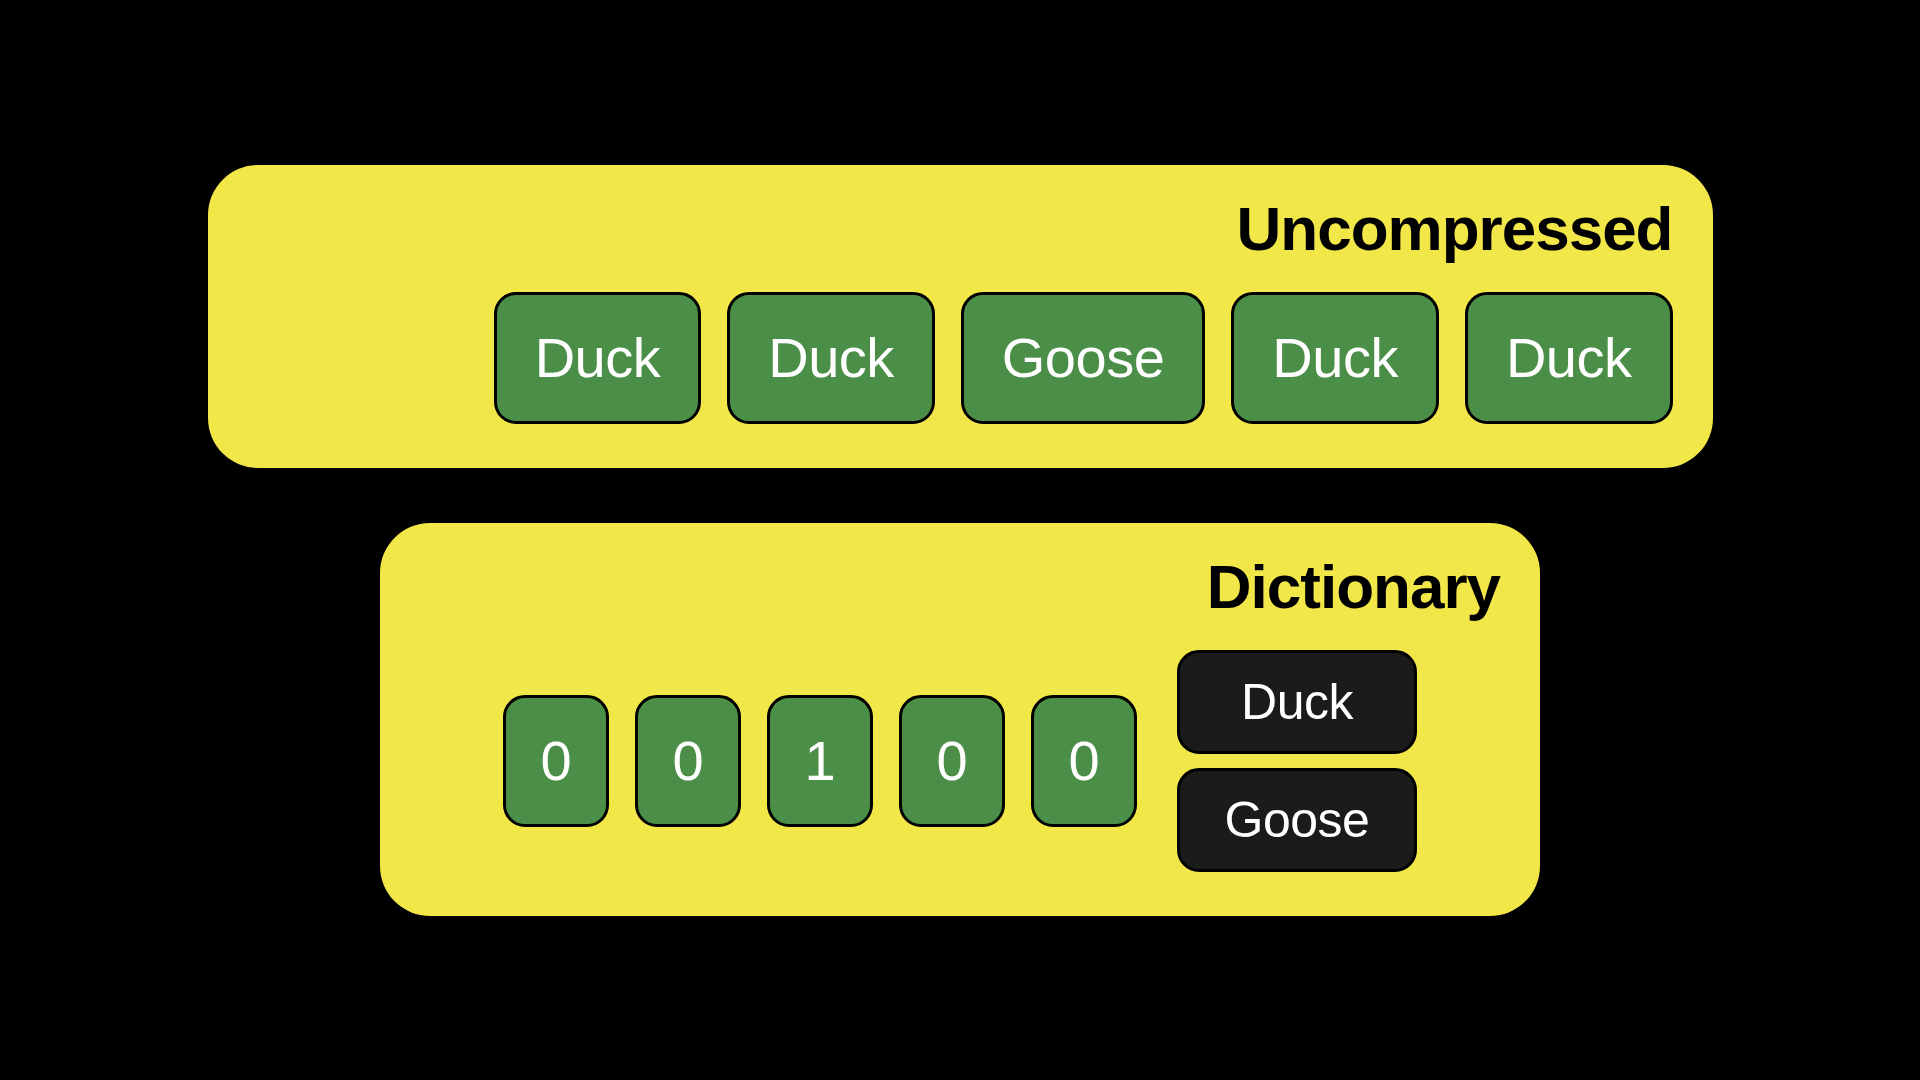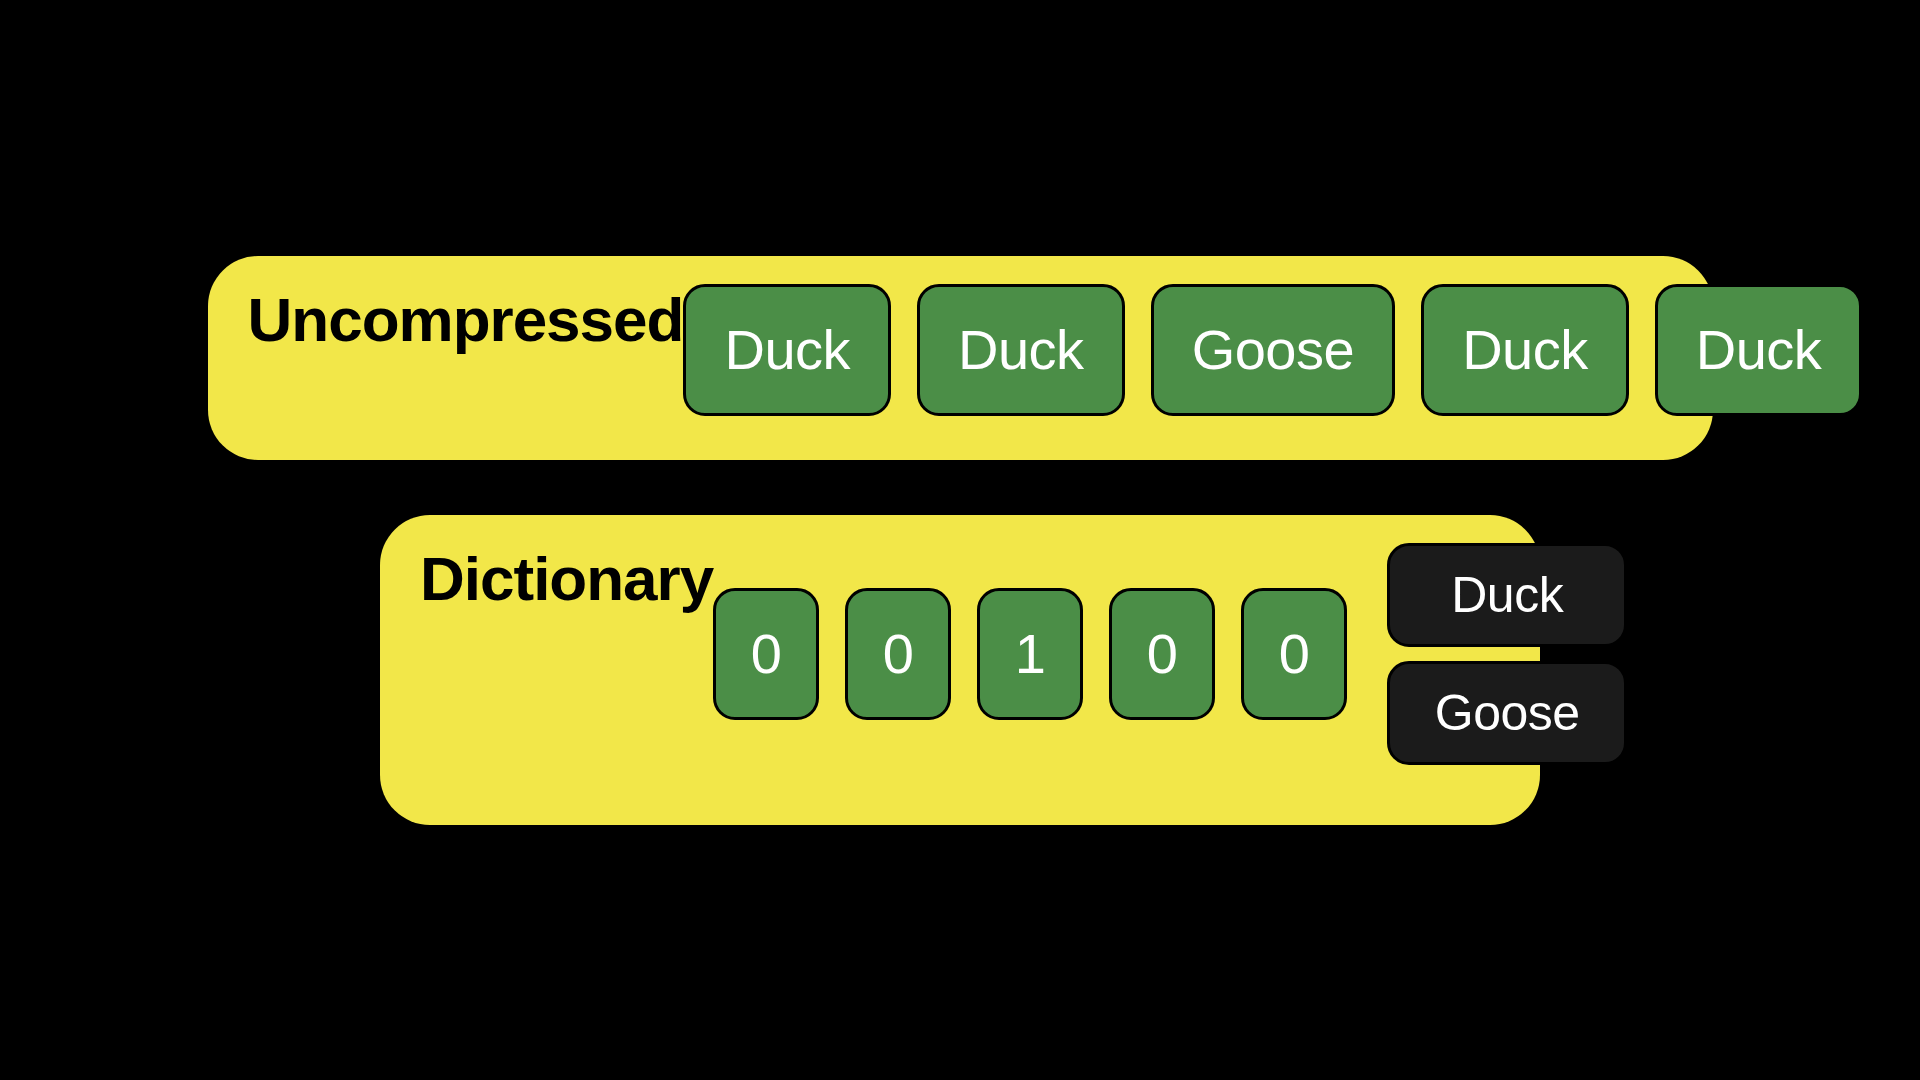--- a/index.html
+++ b/index.html
@@ -19,30 +19,30 @@
     align-items: center;
     justify-content: center;
     gap: 55px;
   }
 
   .panel {
     background: #F2E749;
     border-radius: 50px;
     padding: 28px 40px 44px 40px;
     display: flex;
-    flex-direction: row;
-    align-items: flex-start;
+    flex-direction: column;
+    align-items: flex-end;
   }
   .panel-uncompressed {
     width: 1505px;
   }
   .panel-dictionary {
     width: 1160px;
     position: relative;
-    padding-bottom: 60px;
+    padding-bottom: 44px;
   }
 
   .panel-title {
     font-size: 62px;
     font-weight: 700;
     color: #000000;
     letter-spacing: -1px;
     margin-bottom: 28px;
   }
 

